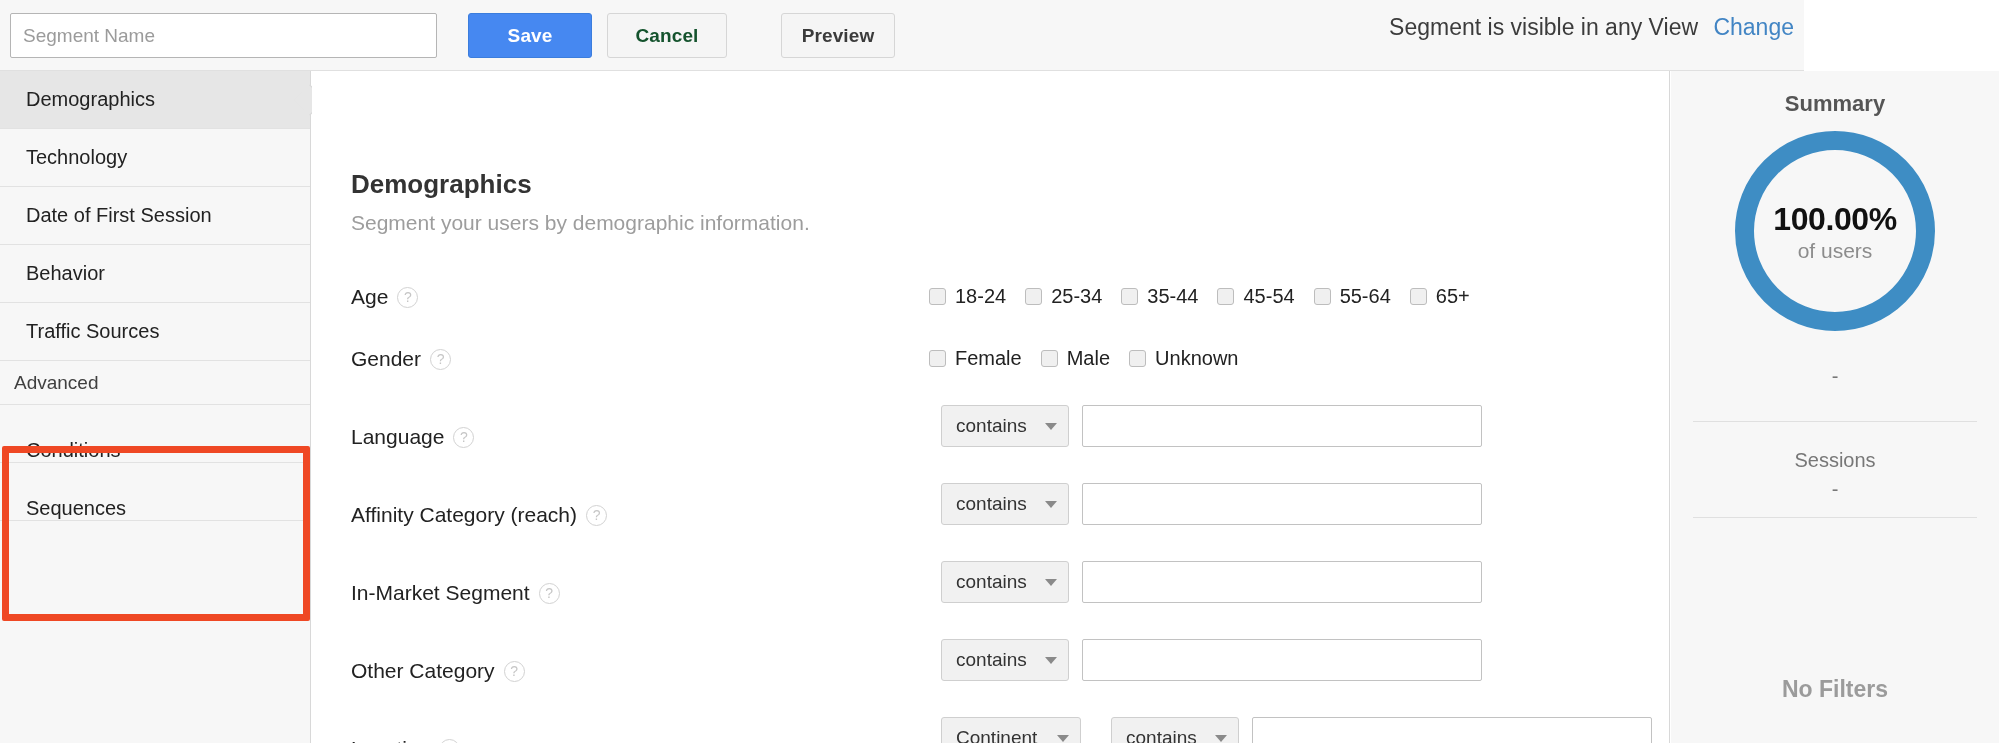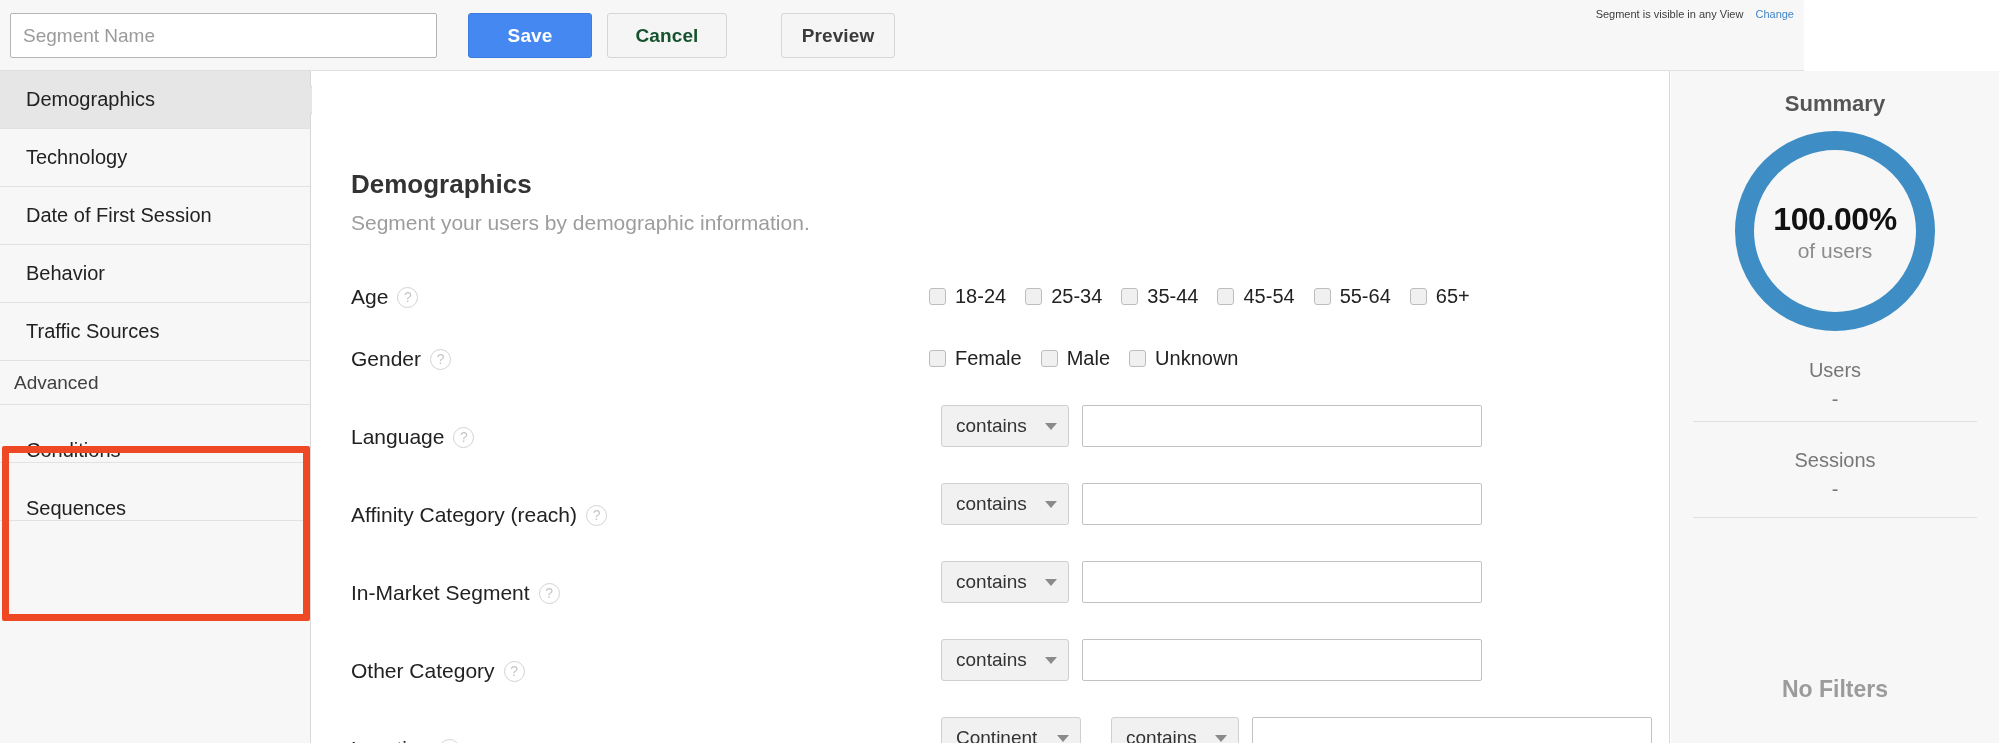--- a/index.html
+++ b/index.html
@@ -70,22 +70,22 @@
   }
   .btn-preview {
     left: 781px; width: 114px;
     background: #f5f5f5;
     border: 1px solid #d6d6d6;
     color: #3b3b3b;
   }
 
   .visibility-note {
     position: absolute;
-    right: 10px; top: 8px;
-    font-size: 11px;
+    right: 10px; top: 14px;
+    font-size: 23px;
     color: #333333;
     white-space: nowrap;
   }
   .visibility-text { color: #3c3c3c; }
   .visibility-change {
     color: #4285c4;
     margin-left: 9px;
     cursor: pointer;
   }
 
@@ -533,21 +533,20 @@
   <div class="summary">
     <div class="summary-title">Summary</div>
 
     <div class="donut-wrap">
       <div class="donut-ring"></div>
       <div class="donut-pct">100.00%</div>
       <div class="donut-sub">of users</div>
     </div>
 
     <div class="metric-block metric-users">
-      <div class="metric-name">Users</div>
       <div class="metric-value">-</div>
     </div>
 
     <div class="summary-divider div-1"></div>
 
     <div class="metric-block metric-sessions">
       <div class="metric-name">Sessions</div>
       <div class="metric-value">-</div>
     </div>
 

